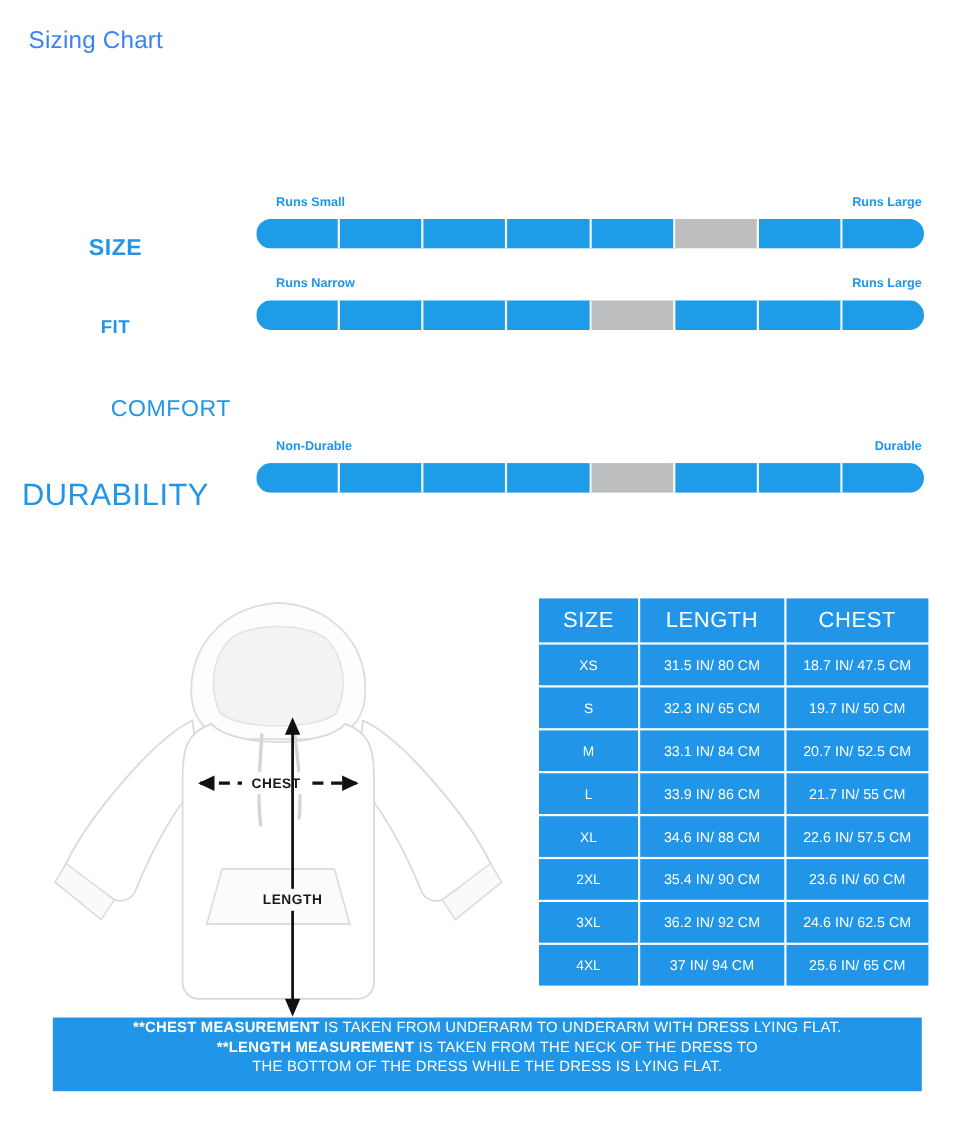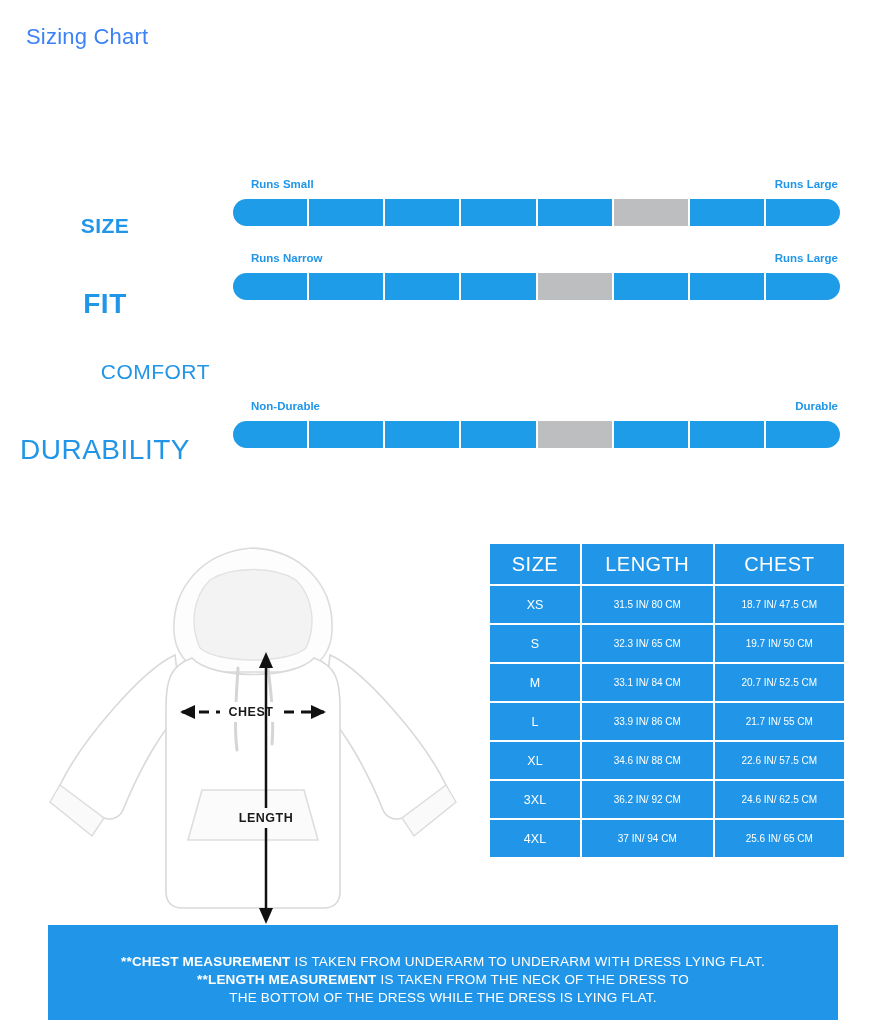--- a/index.html
+++ b/index.html
@@ -71,21 +71,21 @@
   .seg {
     flex: 1 1 0;
     background: #1e9ce8;
     border-right: 2px solid #ffffff;
   }
   .seg:last-child { border-right: none; }
   .seg.off { background: #bcbec0; }
 
   
   .lbl-size { font-size: 21px; top: 36px; }
-  .lbl-fit { font-size: 28px; top: 36px; }
+  .lbl-fit { font-size: 17px; top: 36px; }
   .lbl-comfort { font-size: 21px; top: 34px; font-weight: 400; text-align: right; }
   .lbl-durability { font-size: 28px; top: 34px; font-weight: 400; }
 
   
   .lower {
     position: absolute;
     top: 520px;
     left: 0;
     width: 887px;
     height: 400px;
@@ -123,37 +123,37 @@
     color: #ffffff;
     text-align: center;
     font-weight: 400;
   }
   .size-table th {
     font-size: 20px;
     height: 38px;
     letter-spacing: 0.5px;
   }
   .size-table td {
-    font-size: 10px;
+    font-size: 13px;
     height: 35px;
   }
   .size-table td.col-size { width: 92px; font-size: 12.5px; }
   .size-table td.col-len { width: 133px; }
   .size-table td.col-chest { width: 133px; }
 
   
   .footnote {
     position: absolute;
     left: 48px;
     top: 925px;
     width: 790px;
     background: #2196e8;
     color: #ffffff;
     text-align: center;
-    padding: 28px 6px 12px 6px;
+    padding: 0 6px 12px 6px;
     box-sizing: border-box;
     font-size: 13.5px;
     line-height: 1.35;
     letter-spacing: 0.2px;
   }
   .footnote b { font-weight: 700; }
 </style>
 </head>
 <body>
 
@@ -290,20 +290,25 @@
         <td class="col-size">L</td>
         <td class="col-len">33.9 IN/ 86 CM</td>
         <td class="col-chest">21.7 IN/ 55 CM</td>
       </tr>
       <tr>
         <td class="col-size">XL</td>
         <td class="col-len">34.6 IN/ 88 CM</td>
         <td class="col-chest">22.6 IN/ 57.5 CM</td>
       </tr>
       <tr>
+        <td class="col-size">2XL</td>
+        <td class="col-len">35.4 IN/ 90 CM</td>
+        <td class="col-chest">23.6 IN/ 60 CM</td>
+      </tr>
+      <tr>
         <td class="col-size">3XL</td>
         <td class="col-len">36.2 IN/ 92 CM</td>
         <td class="col-chest">24.6 IN/ 62.5 CM</td>
       </tr>
       <tr>
         <td class="col-size">4XL</td>
         <td class="col-len">37 IN/ 94 CM</td>
         <td class="col-chest">25.6 IN/ 65 CM</td>
       </tr>
     </tbody>

